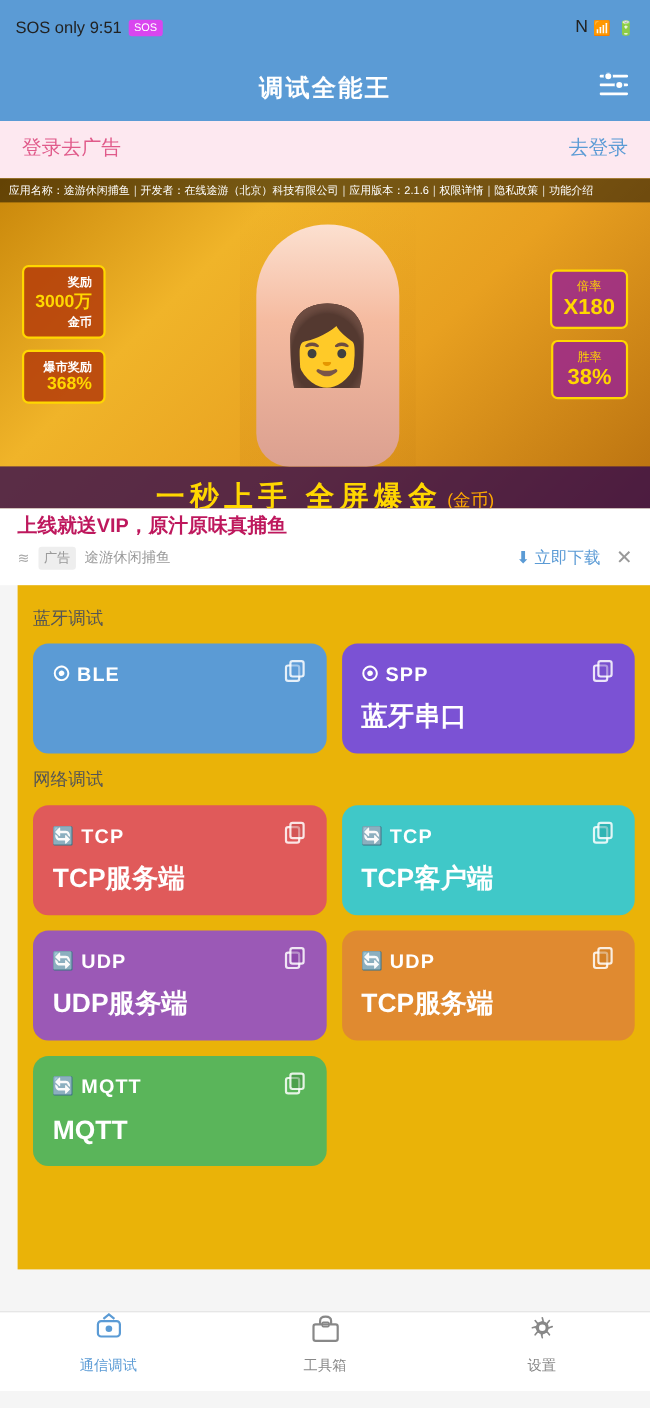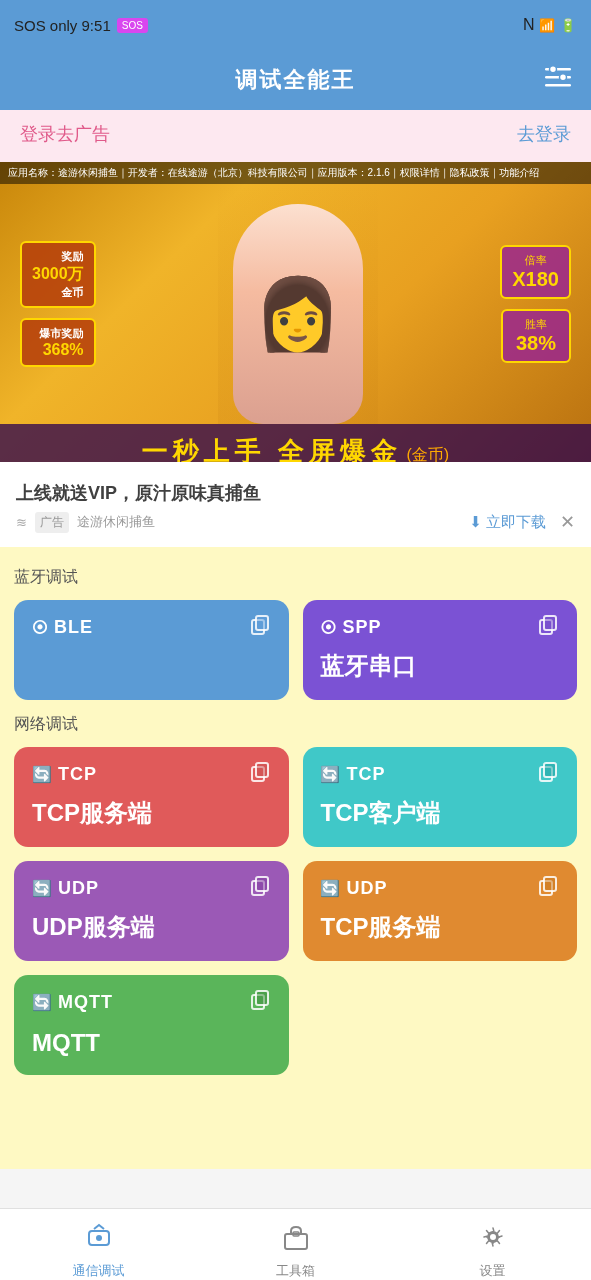--- a/index.html
+++ b/index.html
@@ -141,22 +141,22 @@
     .ad-prize-right {
       display: flex;
       flex-direction: column;
       gap: 10px;
       align-items: flex-end;
       justify-content: center;
     }
     #ad-title {
       font-size: 18px;
       font-weight: 600;
-      color: #404040;
-      padding: 19px 16px 4px;
+      color: #be185d;
+      padding: 4px 16px 4px;
     }
     .ad-source-row {
       display: flex;
       align-items: center;
       justify-content: space-between;
       padding: 2px 16px 0;
     }
     .ad-source-left {
       display: flex;
       align-items: center;
@@ -186,21 +186,22 @@
     }
     .ad-close-btn {
       color: #999;
       font-size: 18px;
       cursor: pointer;
     }
 
     
     #main-content {
       padding: 14px 14px 80px;
-      background: #fef9c3;
+      background: #eab308;
+      margin-left: 16px;
     }
 
     .section-label {
       font-size: 16px;
       color: #555;
       margin-bottom: 12px;
       margin-top: 6px;
     }
 
     .button-grid {
@@ -264,28 +265,28 @@
     
     .btn-mqtt { background: #5ab55a; }
 
     .single-btn {
       grid-column: 1 / 2;
     }
 
     
     #bottom-nav {
       position: fixed;
-      bottom: 0;
+      bottom: 16px;
       left: 0;
       width: 591px;
       height: 72px;
       background: white;
       border-top: 1px solid #e0e0e0;
       display: flex;
-      align-items: flex-end;
+      align-items: flex-start;
       justify-content: space-around;
     }
     .nav-item {
       display: flex;
       flex-direction: column;
       align-items: center;
       gap: 4px;
       cursor: pointer;
       flex: 1;
     }

